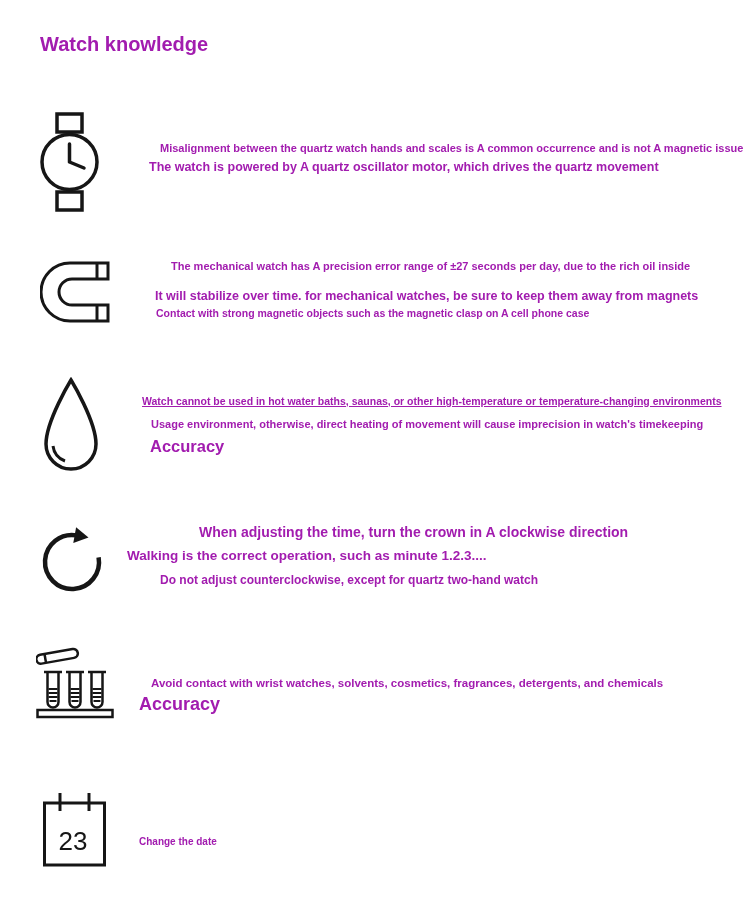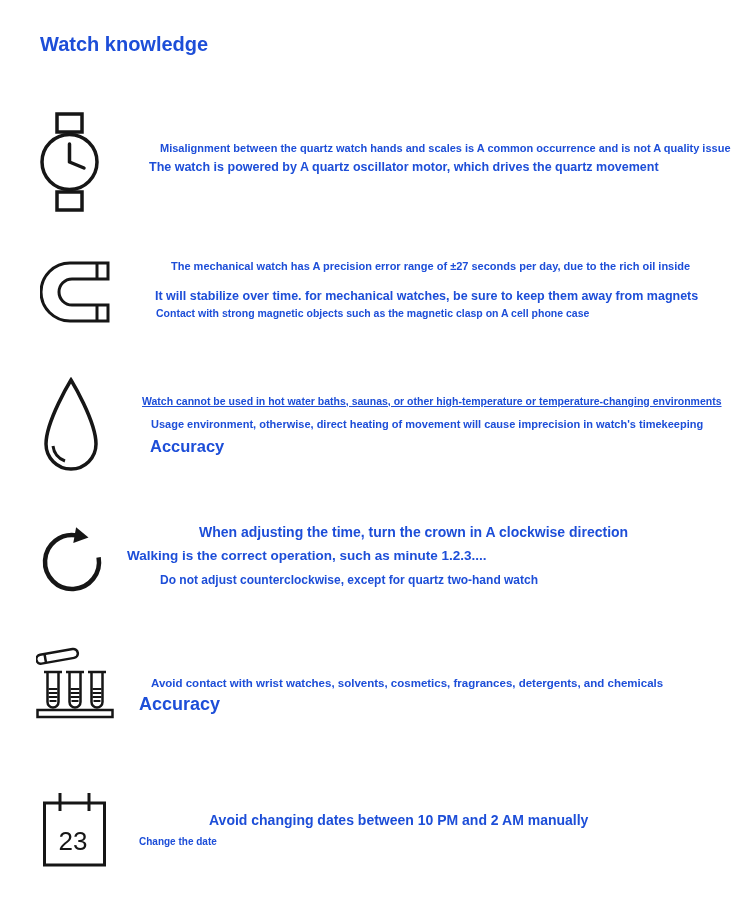--- a/index.html
+++ b/index.html
@@ -13,42 +13,42 @@
     height: 909px;
     background: #ffffff;
     overflow: hidden;
     color: #161616;
   }
   .txt {
     position: absolute;
     margin: 0;
     white-space: nowrap;
     font-weight: 700;
-    color: #1d4ed8;
+    color: #a21caf;
     line-height: 1.1;
   }
   .icon { position: absolute; }
   .icon svg { display: block; }
 </style>
 </head>
 <body>
 
 <div class="page">
 
   <h1 class="txt" style="left:40px; top:33px; font-size:20px;">Watch knowledge</h1>
 
   <div class="icon" style="left:38px; top:112px;">
     <svg width="62" height="100" viewBox="0 0 62 100" fill="none" stroke="#161616" stroke-width="3.5">
       <rect x="19" y="2" width="25" height="18"></rect>
       <rect x="19" y="80" width="25" height="18"></rect>
       <circle cx="31.5" cy="50" r="27.5"></circle>
       <path d="M31.5 50 V 32 M31.5 50 L 46 56" stroke-linecap="round"></path>
     </svg>
   </div>
-  <div class="txt" style="left:160px; top:142px; font-size:11px;">Misalignment between the quartz watch hands and scales is A common occurrence and is not A quality issue</div>
+  <div class="txt" style="left:160px; top:142px; font-size:11px;">Misalignment between the quartz watch hands and scales is A common occurrence and is not A magnetic issue</div>
   <div class="txt" style="left:149px; top:161px; font-size:12.5px;">The watch is powered by A quartz oscillator motor, which drives the quartz movement</div>
 
   <div class="icon" style="left:40px; top:259px;">
     <svg width="72" height="66" viewBox="0 0 72 66" fill="none" stroke="#161616" stroke-width="3">
       <path d="M 68 4 H 30 A 29 29 0 0 0 30 62 H 68 V 46 H 32 A 13 13 0 0 1 32 20 H 68 Z"></path>
       <line x1="57" y1="4" x2="57" y2="20"></line>
       <line x1="57" y1="46" x2="57" y2="62"></line>
     </svg>
   </div>
   <div class="txt" style="left:171px; top:260px; font-size:11px;">The mechanical watch has A precision error range of ±27 seconds per day, due to the rich oil inside</div>
@@ -112,16 +112,15 @@
   <div class="txt" style="left:139px; top:695px; font-size:18px;">Accuracy</div>
 
   <div class="icon" style="left:40px; top:788px;">
     <svg width="70" height="82" viewBox="0 0 70 82" fill="none" stroke="#161616" stroke-width="3">
       <rect x="4.5" y="15" width="60" height="62"></rect>
       <line x1="20" y1="5" x2="20" y2="23"></line>
       <line x1="49" y1="5" x2="49" y2="23"></line>
       <text x="33" y="62" text-anchor="middle" font-size="26" font-weight="400" fill="#161616" stroke="none">23</text>
     </svg>
   </div>
-  <div class="txt" style="left:209px; top:813px; font-size:14px;">Avoid changing dates between 10 PM and 2 AM manually</div>
   <div class="txt" style="left:139px; top:836px; font-size:10px;">Change the date</div>
 
 </div>
 
 </body></html>

